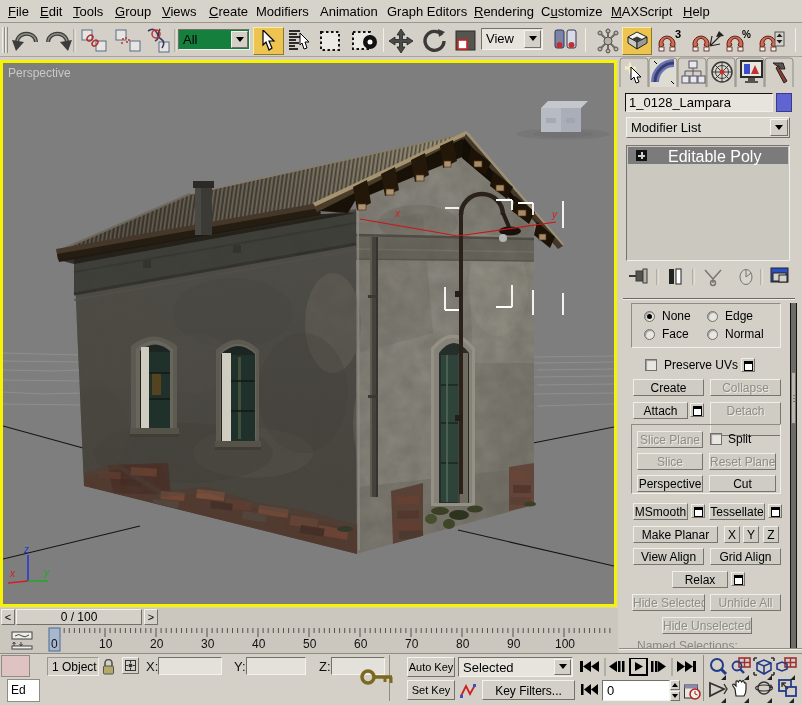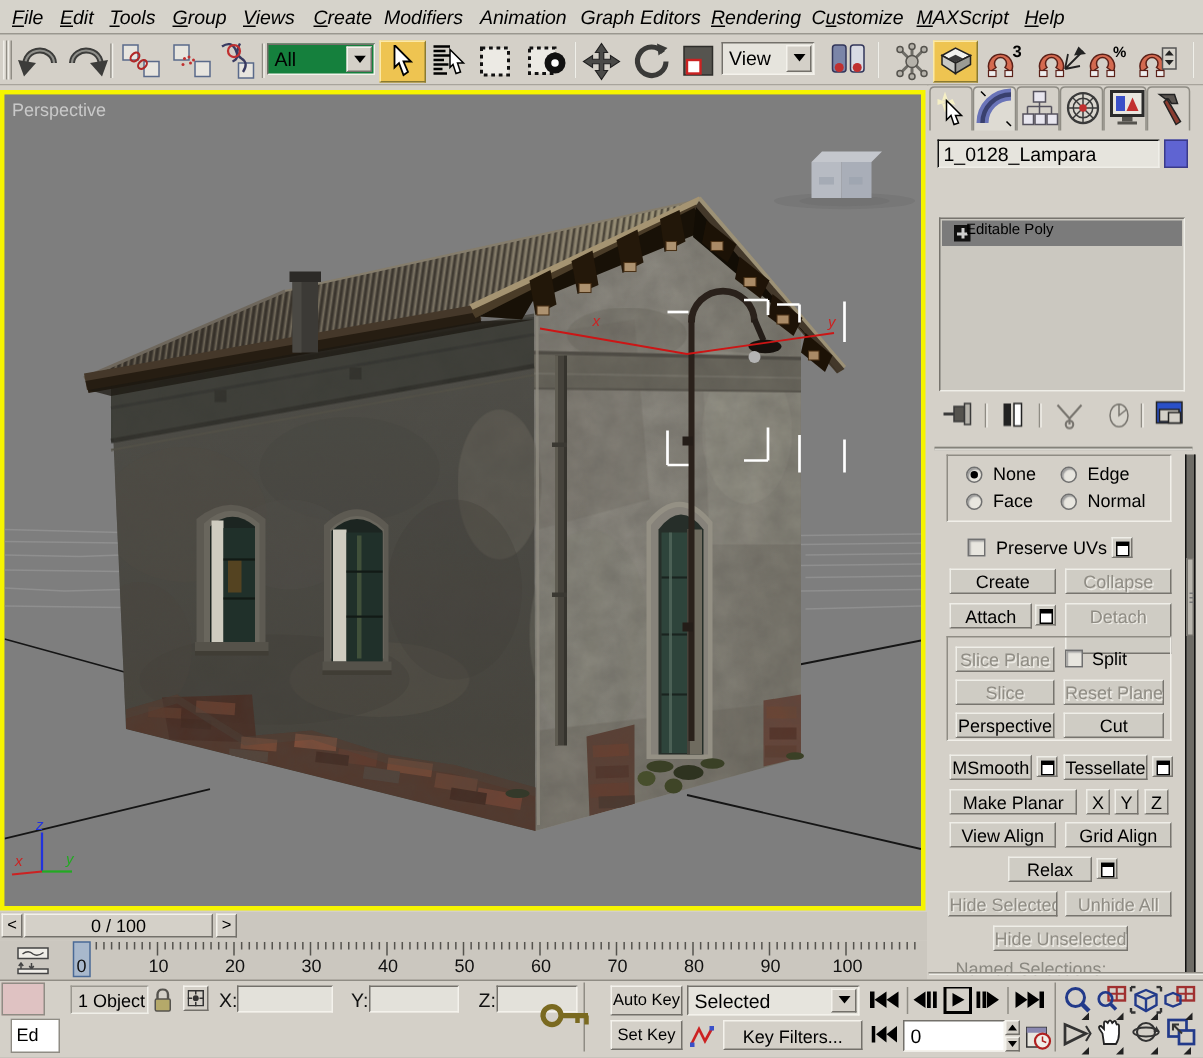--- a/index.html
+++ b/index.html
@@ -3,21 +3,21 @@
 <meta charset="utf-8">
 <style>
   html,body{margin:0;padding:0;width:802px;height:705px;overflow:hidden;
     font-family:"Liberation Sans",sans-serif;background:#d4d0c8;}
   *{box-sizing:border-box;}
   .abs{position:absolute;}
   #app{position:relative;width:802px;height:705px;background:#d4d0c8;}
   
   #menubar{position:absolute;left:0;top:0;width:802px;height:23px;background:#d6d3cb;
     border-bottom:1px solid #9a978f;font-size:13px;color:#000;}
-  #menubar span{position:absolute;top:4px;white-space:nowrap;font-style:italic;}
+  #menubar span{position:absolute;top:4px;white-space:nowrap;}
   #menubar u{text-decoration:underline;}
   
   #toolbar{position:absolute;left:0;top:24px;width:802px;height:33px;background:#d4d0c8;
     border-bottom:1px solid #a8a49c;}
   .tsep{position:absolute;top:4px;width:1px;height:24px;background:#8f8c84;border-right:1px solid #f0efe9;}
   .tbtn{position:absolute;top:3px;width:30px;height:28px;}
   .ybtn{background:#eec451;border:1px solid #8a7a30;border-top-color:#fbe9a8;border-left-color:#fbe9a8;}
   
   .b3{background:#d4d0c8;border:1px solid #404040;border-top-color:#f4f2ec;border-left-color:#f4f2ec;border-right-color:#73706a;border-bottom-color:#73706a;}
   .sunken{background:#e9e7e0;border:1px solid #f4f2ec;border-top-color:#73706a;border-left-color:#73706a;}
@@ -607,28 +607,35 @@
           <path d="M9 5 L18 20 L15 22 L7 7 Z" fill="#8a3c30" stroke="#222"></path>
         </g>
       </svg>
     </div>
 
     <div class="abs" style="left:6px;top:36px;width:148px;height:19px;background:#e6e4dd;border:1px solid #111;border-right-color:#efeee8;border-bottom-color:#efeee8;">
       <span style="position:absolute;left:3px;top:1px;font-size:13px">1_0128_Lampara</span>
     </div>
     <div class="abs" style="left:157px;top:36px;width:16px;height:19px;background:#5f64d2;border:1px solid #3a3a8a;"></div>
 
+    <div class="abs b3" style="left:7px;top:60px;width:164px;height:21px;background:#dcd9d1;">
+      <span style="position:absolute;left:4px;top:2px;font-size:13px">Modifier List</span>
+      <div class="b3 abs" style="right:1px;top:1px;width:18px;height:17px"></div>
+      <svg class="abs" style="right:5px;top:7px" width="9" height="6">
+          <path d="M0 0 L8 0 L4 5 Z" fill="#000"></path>
+        </svg>
+    </div>
 
     <div class="abs" style="left:7px;top:88px;width:164px;height:116px;background:#cbc8c0;border:1px solid #77746e;border-right-color:#efeee8;border-bottom-color:#efeee8;">
       <div class="abs" style="left:1px;top:1px;width:160px;height:17px;background:#7b7b7b;">
         <div class="abs" style="left:8px;top:3px;width:11px;height:11px;background:#111;">
           <div class="abs" style="left:2px;top:4.5px;width:7px;height:2px;background:#cfcfcf"></div>
           <div class="abs" style="left:4.5px;top:2px;width:2px;height:7px;background:#cfcfcf"></div>
         </div>
-        <span style="position:absolute;left:16px;top:1px;font-size:10px;color:#000000">Editable Poly</span>
+        <span style="position:absolute;left:40px;top:1px;font-size:16px;color:#ffffff">Editable Poly</span>
       </div>
     </div>
 
     <svg class="abs" style="left:8px;top:210px" width="168" height="20" viewBox="0 0 168 20">
       <g stroke="#3a3a3a" fill="#8a8780">
         <path d="M2 9 L10 9" stroke-width="2"></path>
         <rect x="9" y="4" width="7" height="10" fill="#55534e"></rect>
           <rect x="16" y="2" width="4" height="14" fill="#b5b2aa"></rect>
       </g>
       <line x1="30" y1="2" x2="30" y2="18" stroke="#8f8c84"></line>

